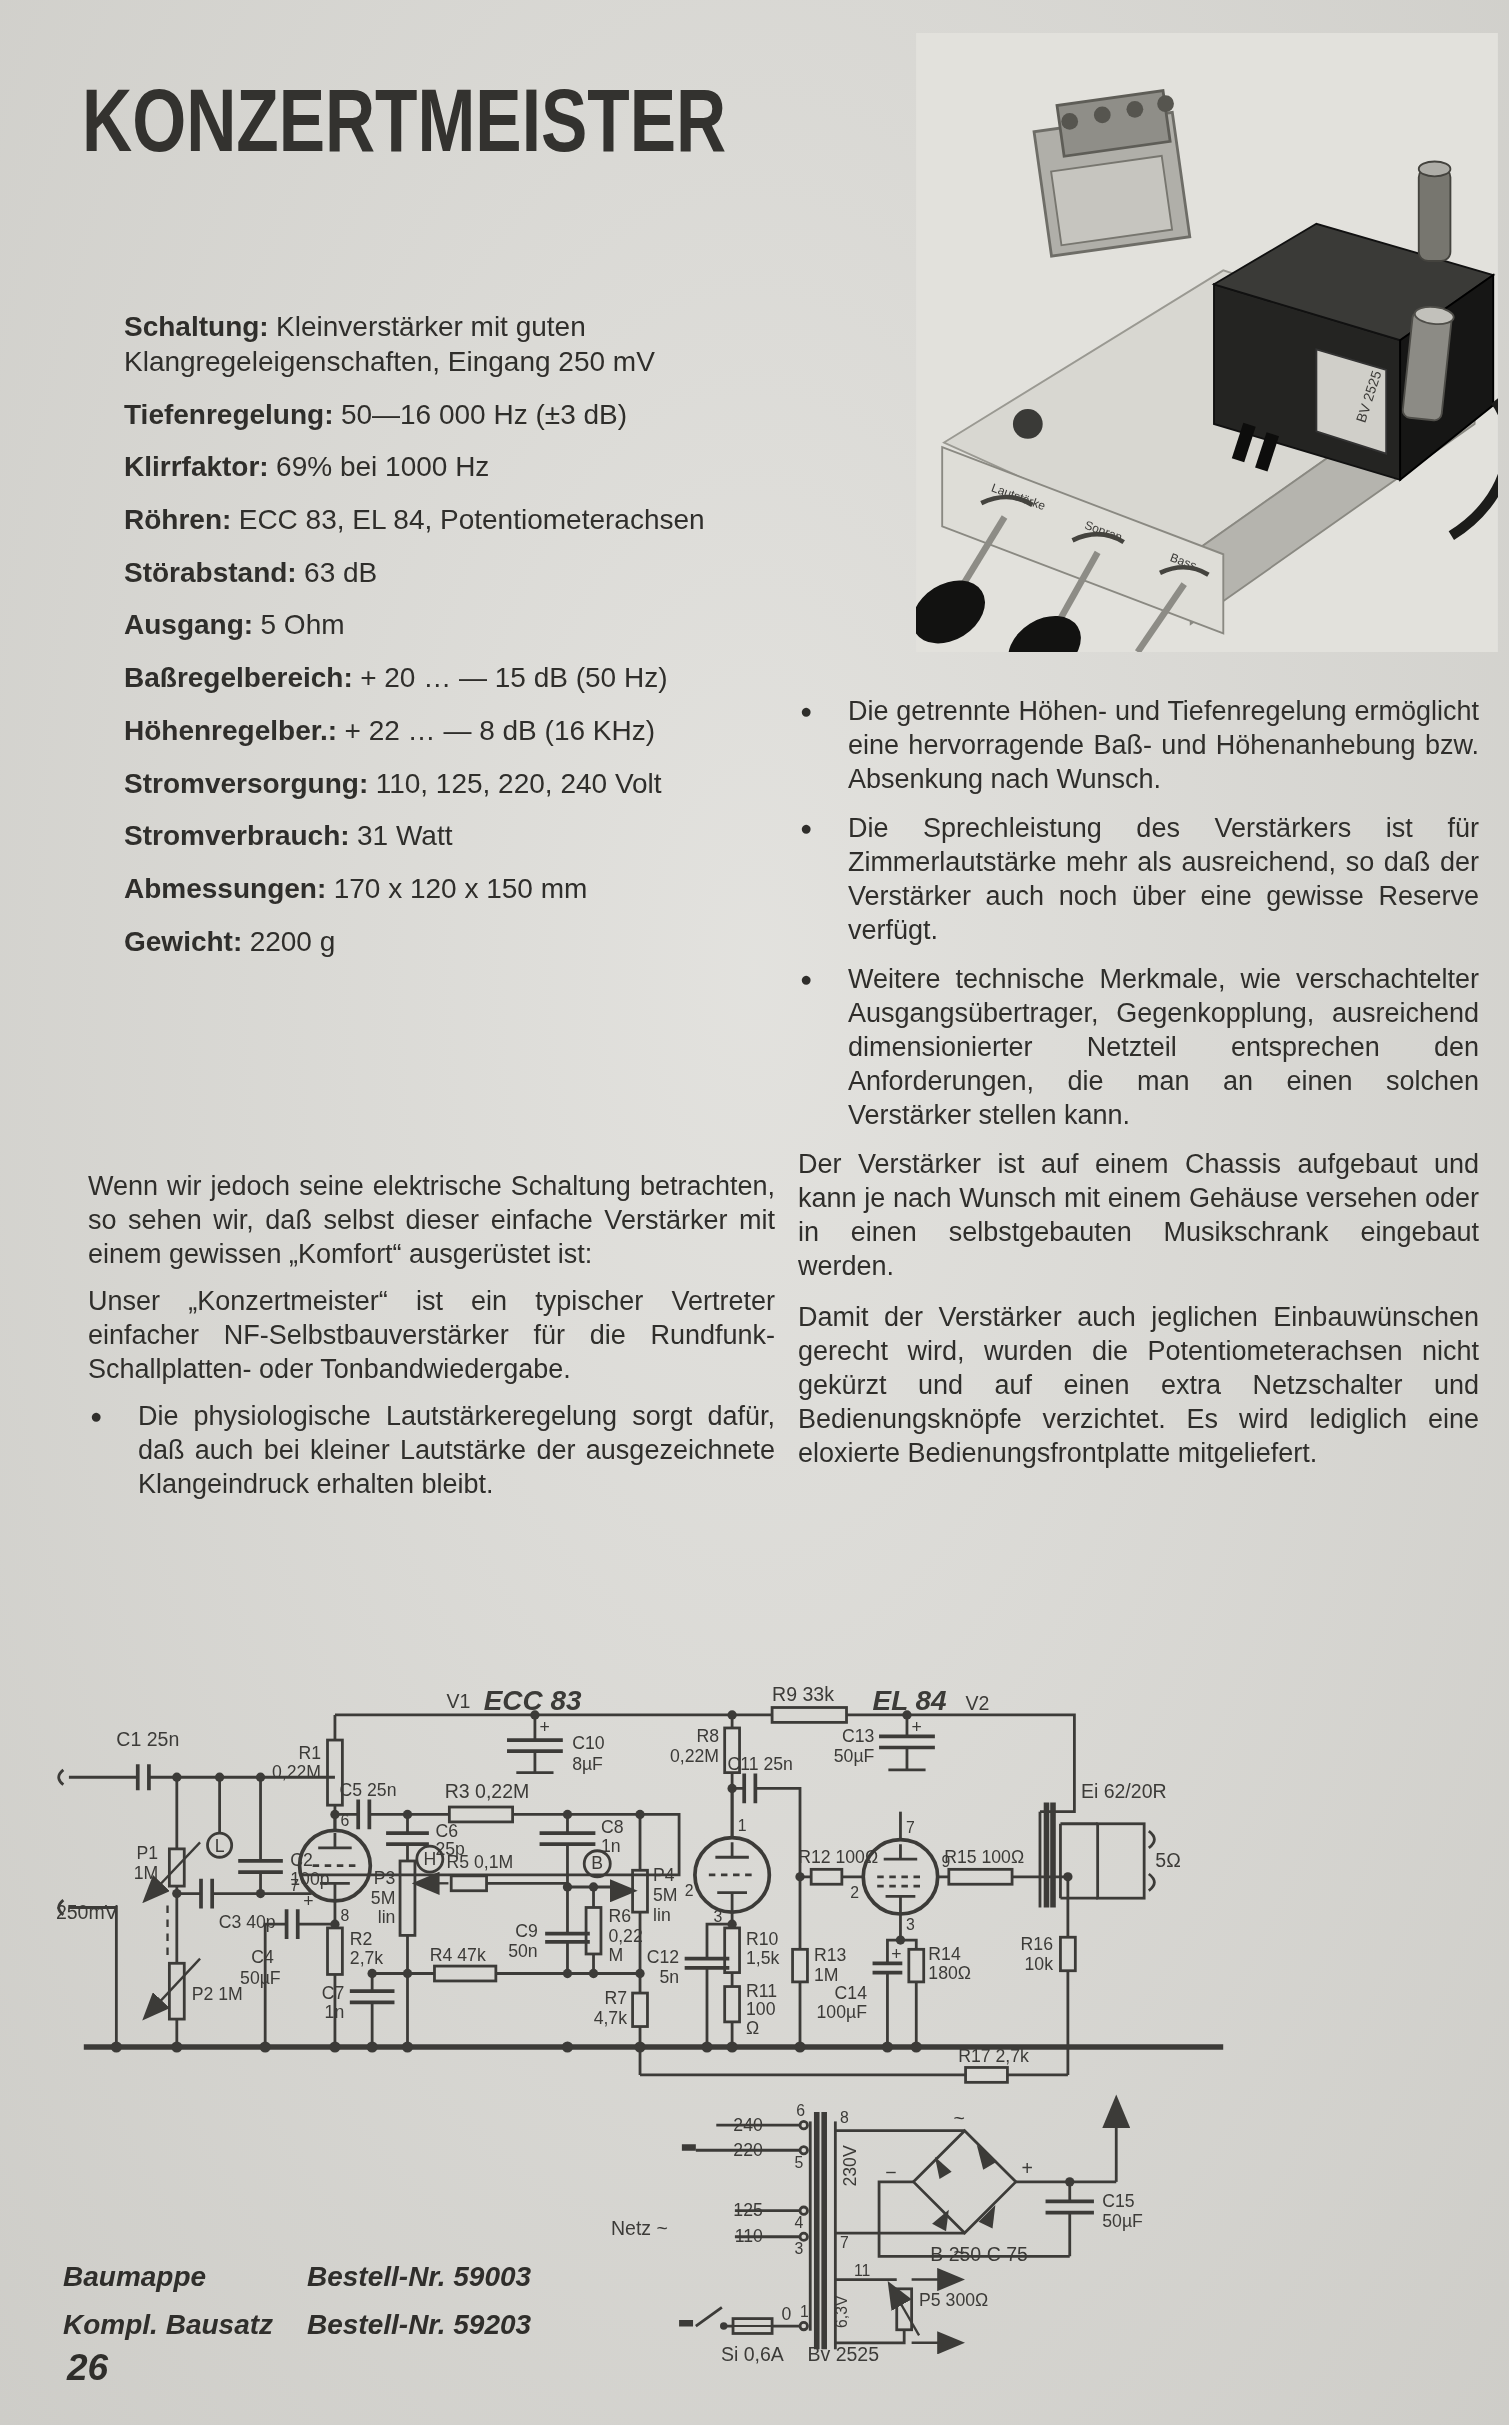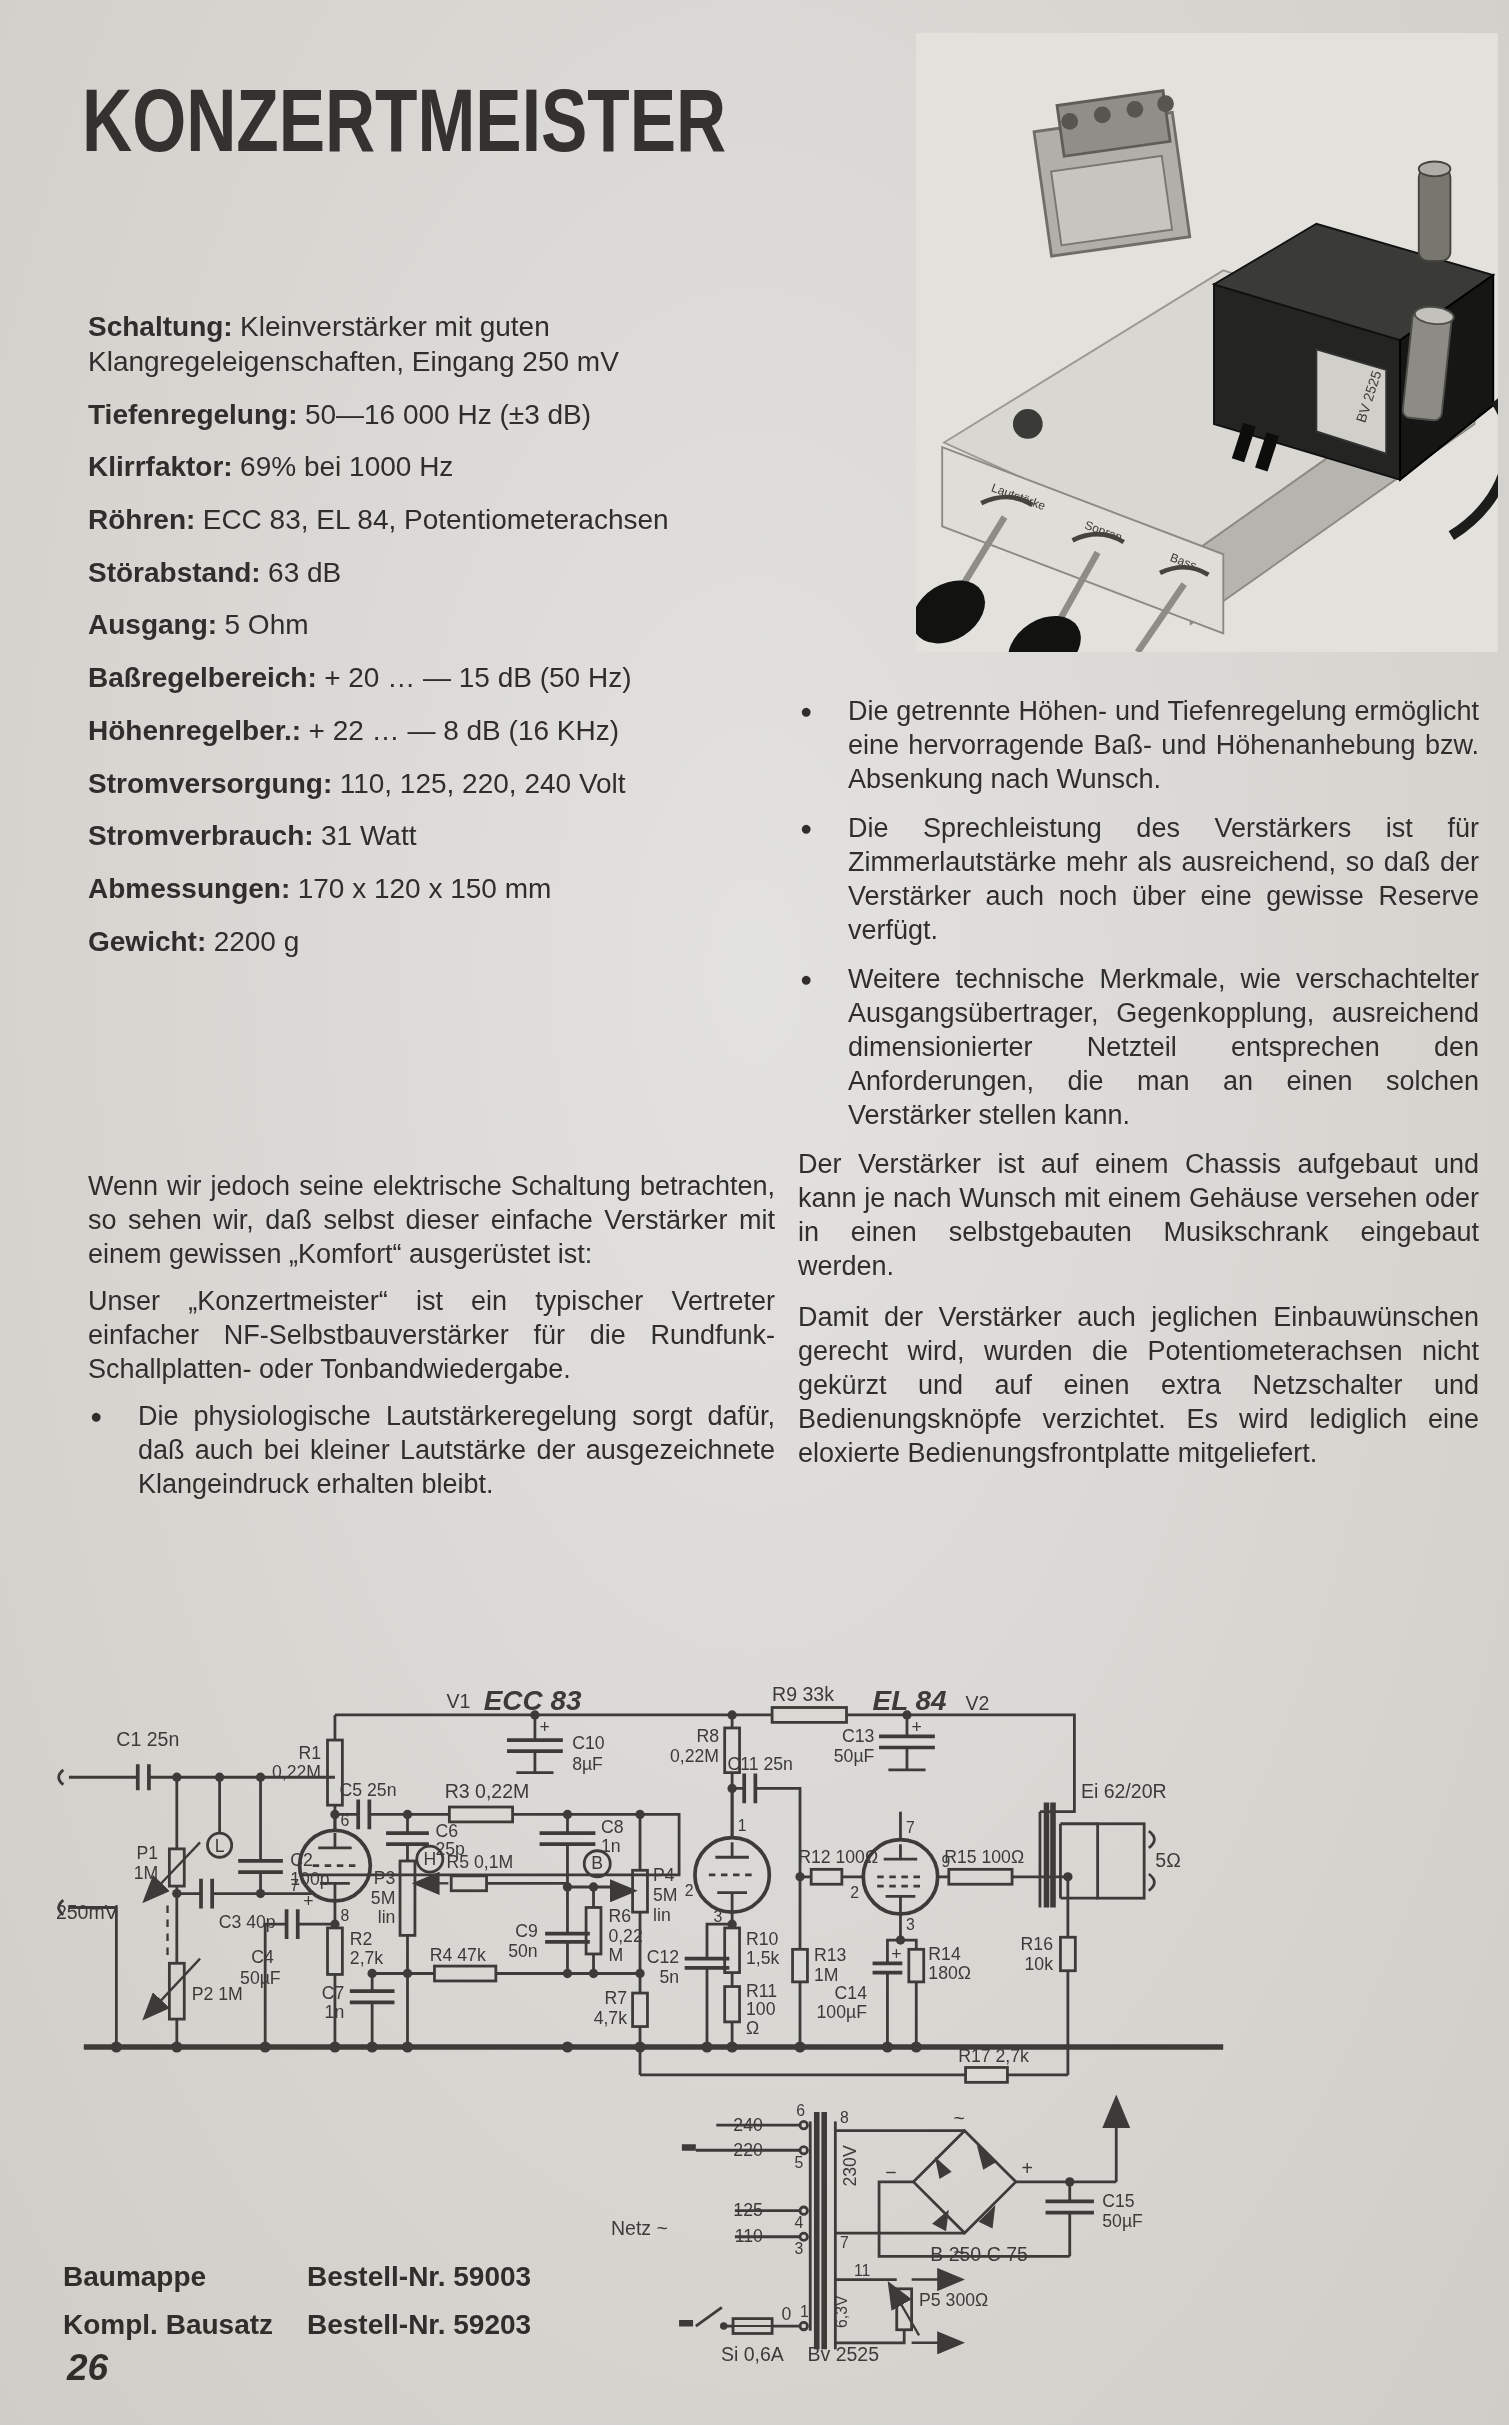--- a/index.html
+++ b/index.html
@@ -3,31 +3,31 @@
 <meta charset="utf-8">
 <style>
   html,body{margin:0;padding:0;}
   body{width:1509px;height:2426px;position:relative;background:#d9d8d3;
        font-family:"Liberation Sans",sans-serif;color:#2f2e2b;overflow:hidden;}
   .noise{position:absolute;inset:0;pointer-events:none;
     background:radial-gradient(ellipse at 50% 40%, rgba(255,255,255,.25), rgba(0,0,0,.05));}
   .title{position:absolute;left:82px;top:69px;font-size:89px;font-weight:bold;
          letter-spacing:0px;transform:scaleX(.78);transform-origin:left top;color:#33322f;}
   .specs{position:absolute;left:88px;top:309px;width:693px;font-size:28px;line-height:35px;}
-  .spec{margin-bottom:17.7px;}
+  .spec{margin-bottom:17.7px;margin-left:36px;}
   .spec b{font-weight:bold;margin-right:7.4px;}
   .body{font-size:27px;line-height:34px;text-align:justify;}
   .leftcol{position:absolute;left:88px;top:1169px;width:687px;}
   .rightcol{position:absolute;left:798px;top:694px;width:681px;}
   .para{margin:0 0 13px 0;}
   .bullet{display:flex;margin:0 0 15px 0;}
   .dot{flex:0 0 48px;font-size:20.5px;line-height:34px;padding-left:1.9px;}
   .btext{flex:1;}
   .order{position:absolute;left:63px;top:2253px;font-size:28px;font-weight:bold;line-height:48px;}
-  .order .row{display:flex;}
+  .order .row{display:flex;font-style:italic;}
   .order .item{width:244px;}
   .pagenum{position:absolute;left:67px;top:2347px;font-size:37px;font-weight:bold;font-style:italic;}
   .photo{position:absolute;left:916px;top:33px;width:582px;height:619px;}
   .schematic{position:absolute;left:28px;top:1684px;width:1451px;height:726px;}
   svg text{font-family:"Liberation Sans",sans-serif;fill:#3c3b38;}
   .sl{font-size:19px;}
   .sl2{font-size:21px;}
   .tube-label{font-size:30px;font-style:italic;font-weight:bold;}
   .pin{font-size:17px;}
 </style>

